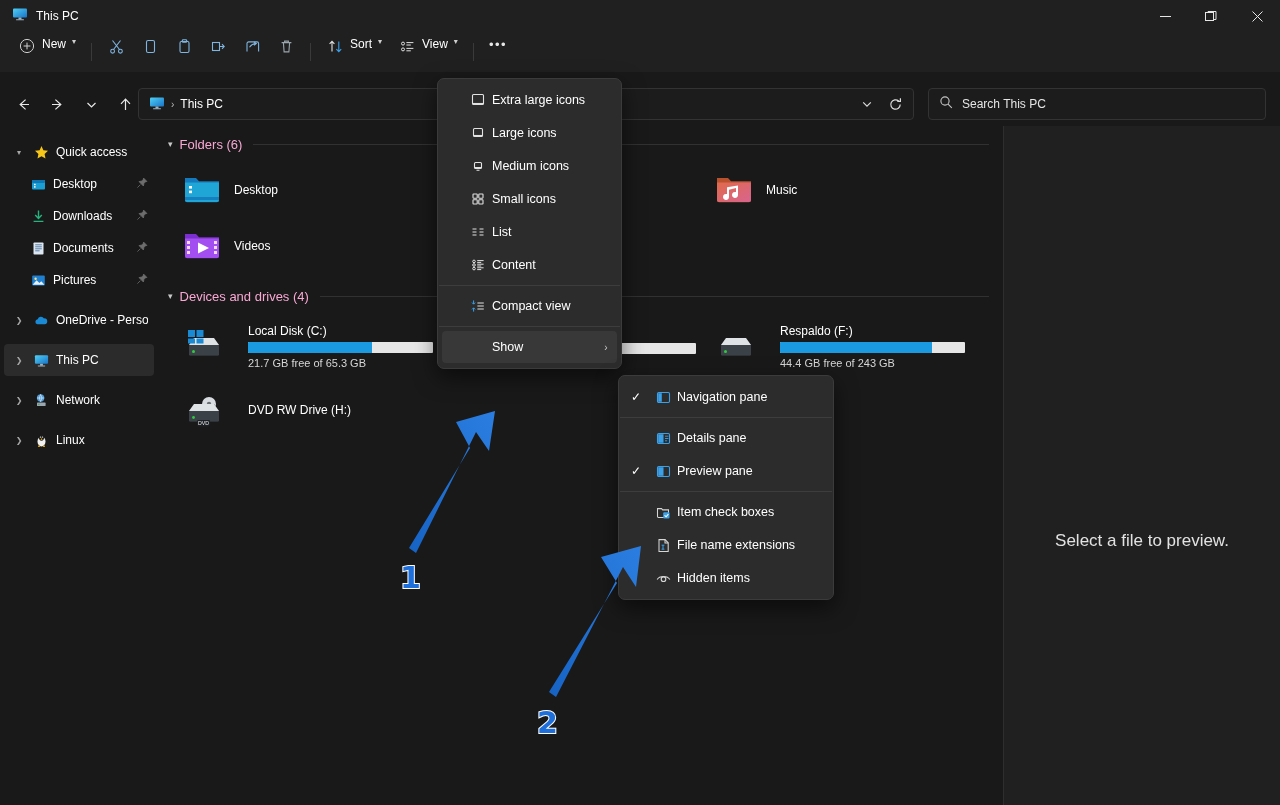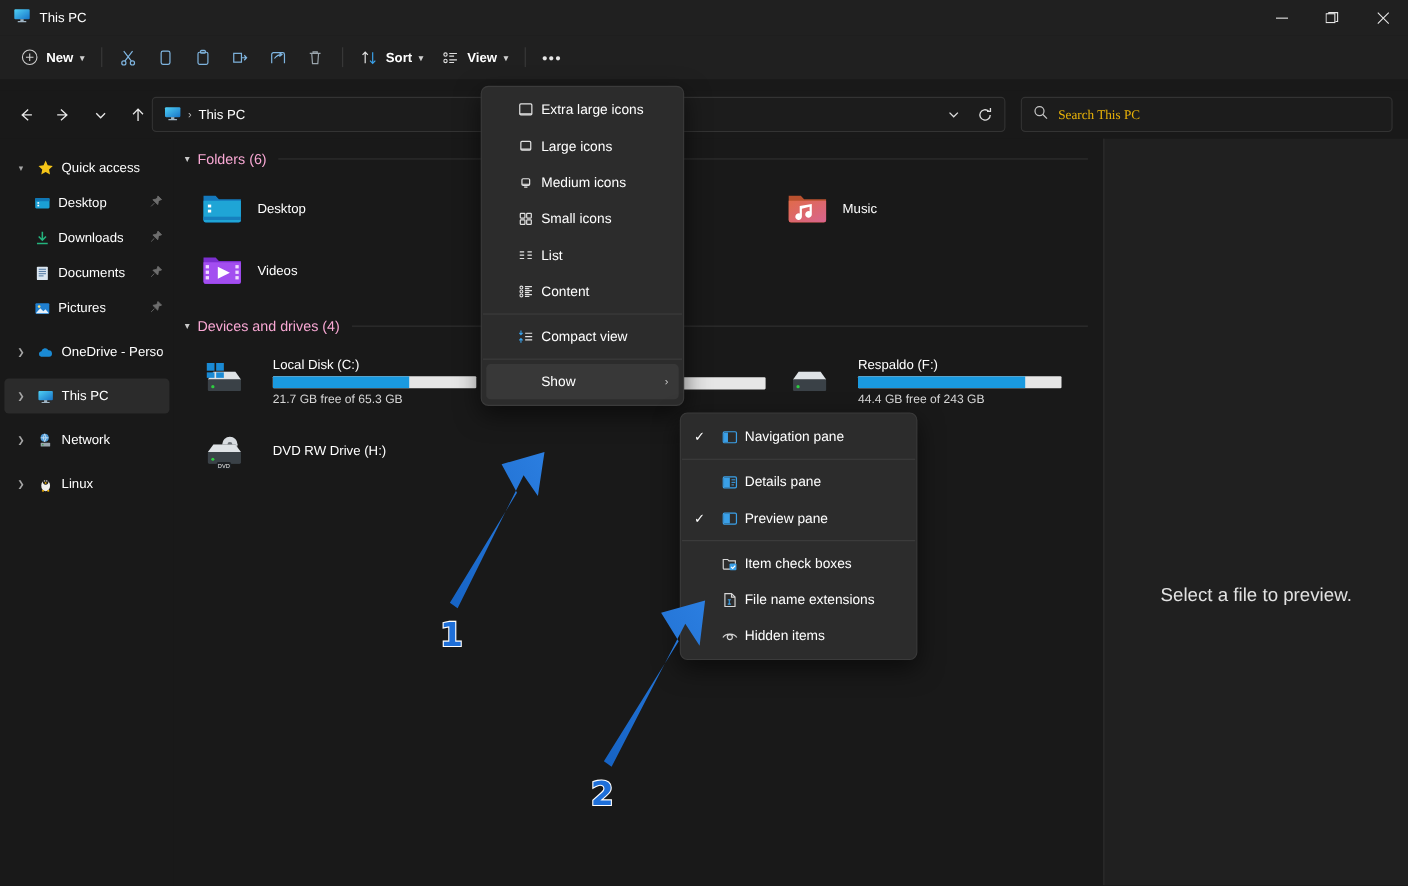--- a/index.html
+++ b/index.html
@@ -24,22 +24,22 @@
     width: 46px; height: 32px; display: flex; align-items: center; justify-content: center;
     color: #e6e6e6; font-size: 11px;
   }
 
   
   .toolbar {
     position: absolute; left: 0; top: 32px; width: 1280px; height: 40px;
     background: #202020; display: flex; align-items: center; padding-left: 10px;
   }
   .tb-item {
-    height: 30px; display: flex; align-items: center; gap: 6px;
-    padding: 0 8px; border-radius: 4px; color: #ffffff; font-size: 12px; font-weight: bold;
+    height: 30px; display: flex; align-items: flex-start; gap: 6px;
+    padding: 0 8px; border-radius: 4px; color: #ffffff; font-size: 12px;
   }
   .tb-icon { display: flex; align-items: center; justify-content: center; width: 18px; height: 18px; }
   .tb-sep { width: 1px; height: 18px; background: #3a3a3a; margin: 0 7px; }
   .tb-dots { letter-spacing: 1.5px; font-size: 13px; color: #e6e6e6; }
   .chev { font-size: 8px; color: #d0d0d0; }
 
   
   .addressrow {
     position: absolute; left: 0; top: 82px; width: 1280px; height: 44px;
     display: flex; align-items: center; background: #191919;
@@ -56,21 +56,21 @@
   }
   .crumb { display: flex; align-items: center; gap: 6px; padding: 0 6px; height: 26px; font-size: 12px; color: #ffffff; border-radius: 3px;}
   .crumb-sep { color: #bdbdbd; font-size: 10px; }
   .addr-right { margin-left: auto; display: flex; align-items: center; }
   .addr-icon-btn { width: 28px; height: 26px; display: flex; align-items: center; justify-content: center; color: #dcdcdc; font-size: 12px; border-radius: 3px;}
   .searchbox {
     position: absolute; left: 928px; top: 88px; width: 338px; height: 32px;
     background: #1c1c1c; border: 1px solid #333333; border-radius: 4px;
     display: flex; align-items: center; gap: 9px; padding: 0 10px;
   }
-  .search-ph { font-size: 12px; color: #eab308; font-family: Liberation Serif, serif; }
+  .search-ph { font-size: 12px; color: #e5e5e5; }
 
   
   .sidebar {
     position: absolute; left: 0; top: 126px; width: 158px; height: 679px;
     background: #191919; padding-top: 10px; overflow: hidden;
   }
   .side-item {
     height: 32px; display: flex; align-items: center; gap: 7px;
     padding-left: 8px; padding-right: 6px; margin: 0 4px; border-radius: 4px;
     font-size: 12px; color: #ffffff; position: relative;

